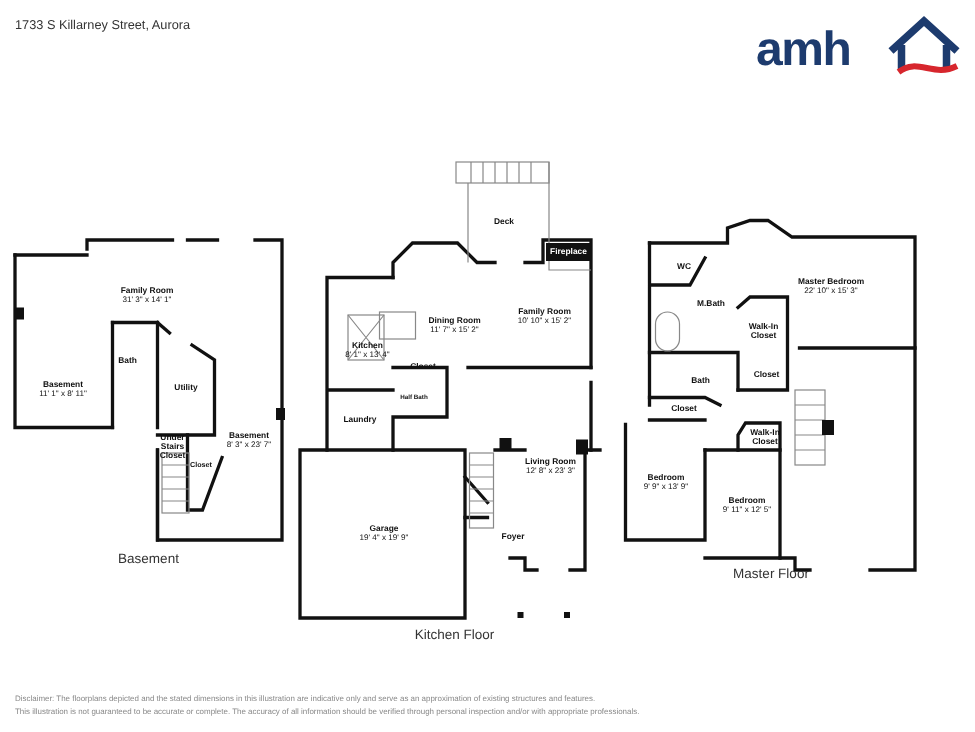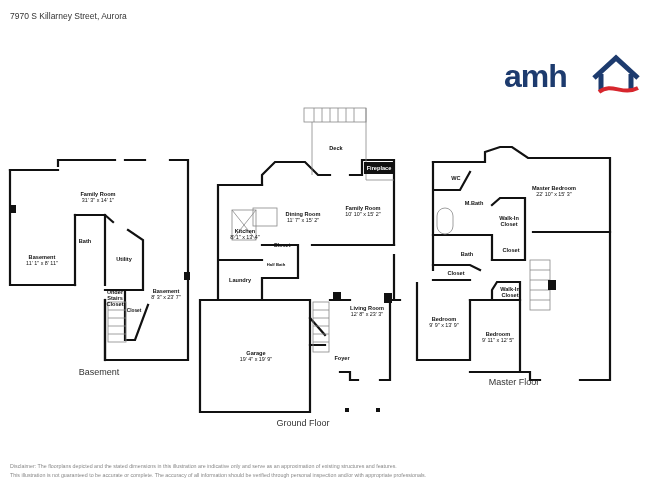--- a/index.html
+++ b/index.html
@@ -1,30 +1,30 @@
 <!DOCTYPE html>
 <html><head>
 <meta charset="utf-8">
 <style>
   html, body { margin: 0; padding: 0; background: #ffffff; }
   body { width: 650px; height: 488px; position: relative; overflow: hidden; font-family: "Liberation Sans", sans-serif; color: #222; }
   .address { position: absolute; left: 10px; top: 11px; font-size: 8.5px; color: #333; }
-  .logo { position: absolute; left: 504px; top: 8px; width: 140px; height: 44px; margin-top: 44px; }
+  .logo { position: absolute; left: 504px; top: 8px; width: 140px; height: 44px; }
   .logo-text { position: absolute; left: 0; top: 6px; font-size: 32px; font-weight: bold; color: #1d3b6e; letter-spacing: -1px; line-height: 36px; font-family: "Liberation Sans", sans-serif; }
   svg.plan { position: absolute; left: 0; top: 0; }
   .lbl { position: absolute; font-size: 5.6px; font-weight: bold; text-align: center; white-space: nowrap; transform: translateX(-50%); line-height: 6px; color: #111; }
   .dim { display: block; font-weight: normal; font-size: 5.4px; }
   .floor-title { position: absolute; font-size: 9px; color: #333; transform: translateX(-50%); white-space: nowrap; }
   .fireplace { position: absolute; left: 364px; top: 162px; width: 30px; height: 12px; background: #111; color: #fff; font-size: 5.6px; font-weight: bold; text-align: center; line-height: 12px; }
   .disclaimer { position: absolute; left: 10px; top: 462px; font-size: 5.3px; color: #888; line-height: 9px; }
 </style>
 </head>
 <body>
 
-<div class="address">7970 S Killarney Street, Aurora</div>
+<div class="address">1733 S Killarney Street, Aurora</div>
 
 <div class="logo">
   <span class="logo-text">amh</span>
   <svg width="140" height="44" style="position:absolute;left:0;top:0">
     <path d="M90 26 L112 6 L134 26" fill="none" stroke="#1d3b6e" stroke-width="5"></path>
     <path d="M97 22 L97 38 M127 22 L127 38" stroke="#1d3b6e" stroke-width="5"></path>
     <path d="M95 40 C108 30 118 44 134 36" fill="none" stroke="#d7262d" stroke-width="4"></path>
   </svg>
 </div>
 
@@ -102,21 +102,21 @@
 <div class="lbl" style="left:336px;top:145px"><span>Deck</span></div>
 <div class="lbl" style="left:363px;top:205px"><span>Family Room</span><span class="dim">10' 10" x 15' 2"</span></div>
 <div class="lbl" style="left:303px;top:211px"><span>Dining Room</span><span class="dim">11' 7" x 15' 2"</span></div>
 <div class="lbl" style="left:245px;top:228px"><span>Kitchen</span><span class="dim">8' 1" x 13' 4"</span></div>
 <div class="lbl" style="left:282px;top:242px"><span>Closet</span></div>
 <div class="lbl" style="left:276px;top:262px;font-size:4.2px"><span>Half Bath</span></div>
 <div class="lbl" style="left:240px;top:277px"><span>Laundry</span></div>
 <div class="lbl" style="left:367px;top:305px"><span>Living Room</span><span class="dim">12' 8" x 23' 3"</span></div>
 <div class="lbl" style="left:256px;top:350px"><span>Garage</span><span class="dim">19' 4" x 19' 9"</span></div>
 <div class="lbl" style="left:342px;top:355px"><span>Foyer</span></div>
-<div class="floor-title" style="left:303px;top:418px">Ground Floor</div>
+<div class="floor-title" style="left:303px;top:418px">Kitchen Floor</div>
 
 <div class="lbl" style="left:456px;top:175px"><span>WC</span></div>
 <div class="lbl" style="left:554px;top:185px"><span>Master Bedroom</span><span class="dim">22' 10" x 15' 3"</span></div>
 <div class="lbl" style="left:474px;top:200px"><span>M.Bath</span></div>
 <div class="lbl" style="left:509px;top:215px;white-space:normal;width:24px"><span>Walk-In Closet</span></div>
 <div class="lbl" style="left:467px;top:251px"><span>Bath</span></div>
 <div class="lbl" style="left:511px;top:247px"><span>Closet</span></div>
 <div class="lbl" style="left:456px;top:270px"><span>Closet</span></div>
 <div class="lbl" style="left:510px;top:286px;white-space:normal;width:24px"><span>Walk-In Closet</span></div>
 <div class="lbl" style="left:444px;top:316px"><span>Bedroom</span><span class="dim">9' 9" x 13' 9"</span></div>

